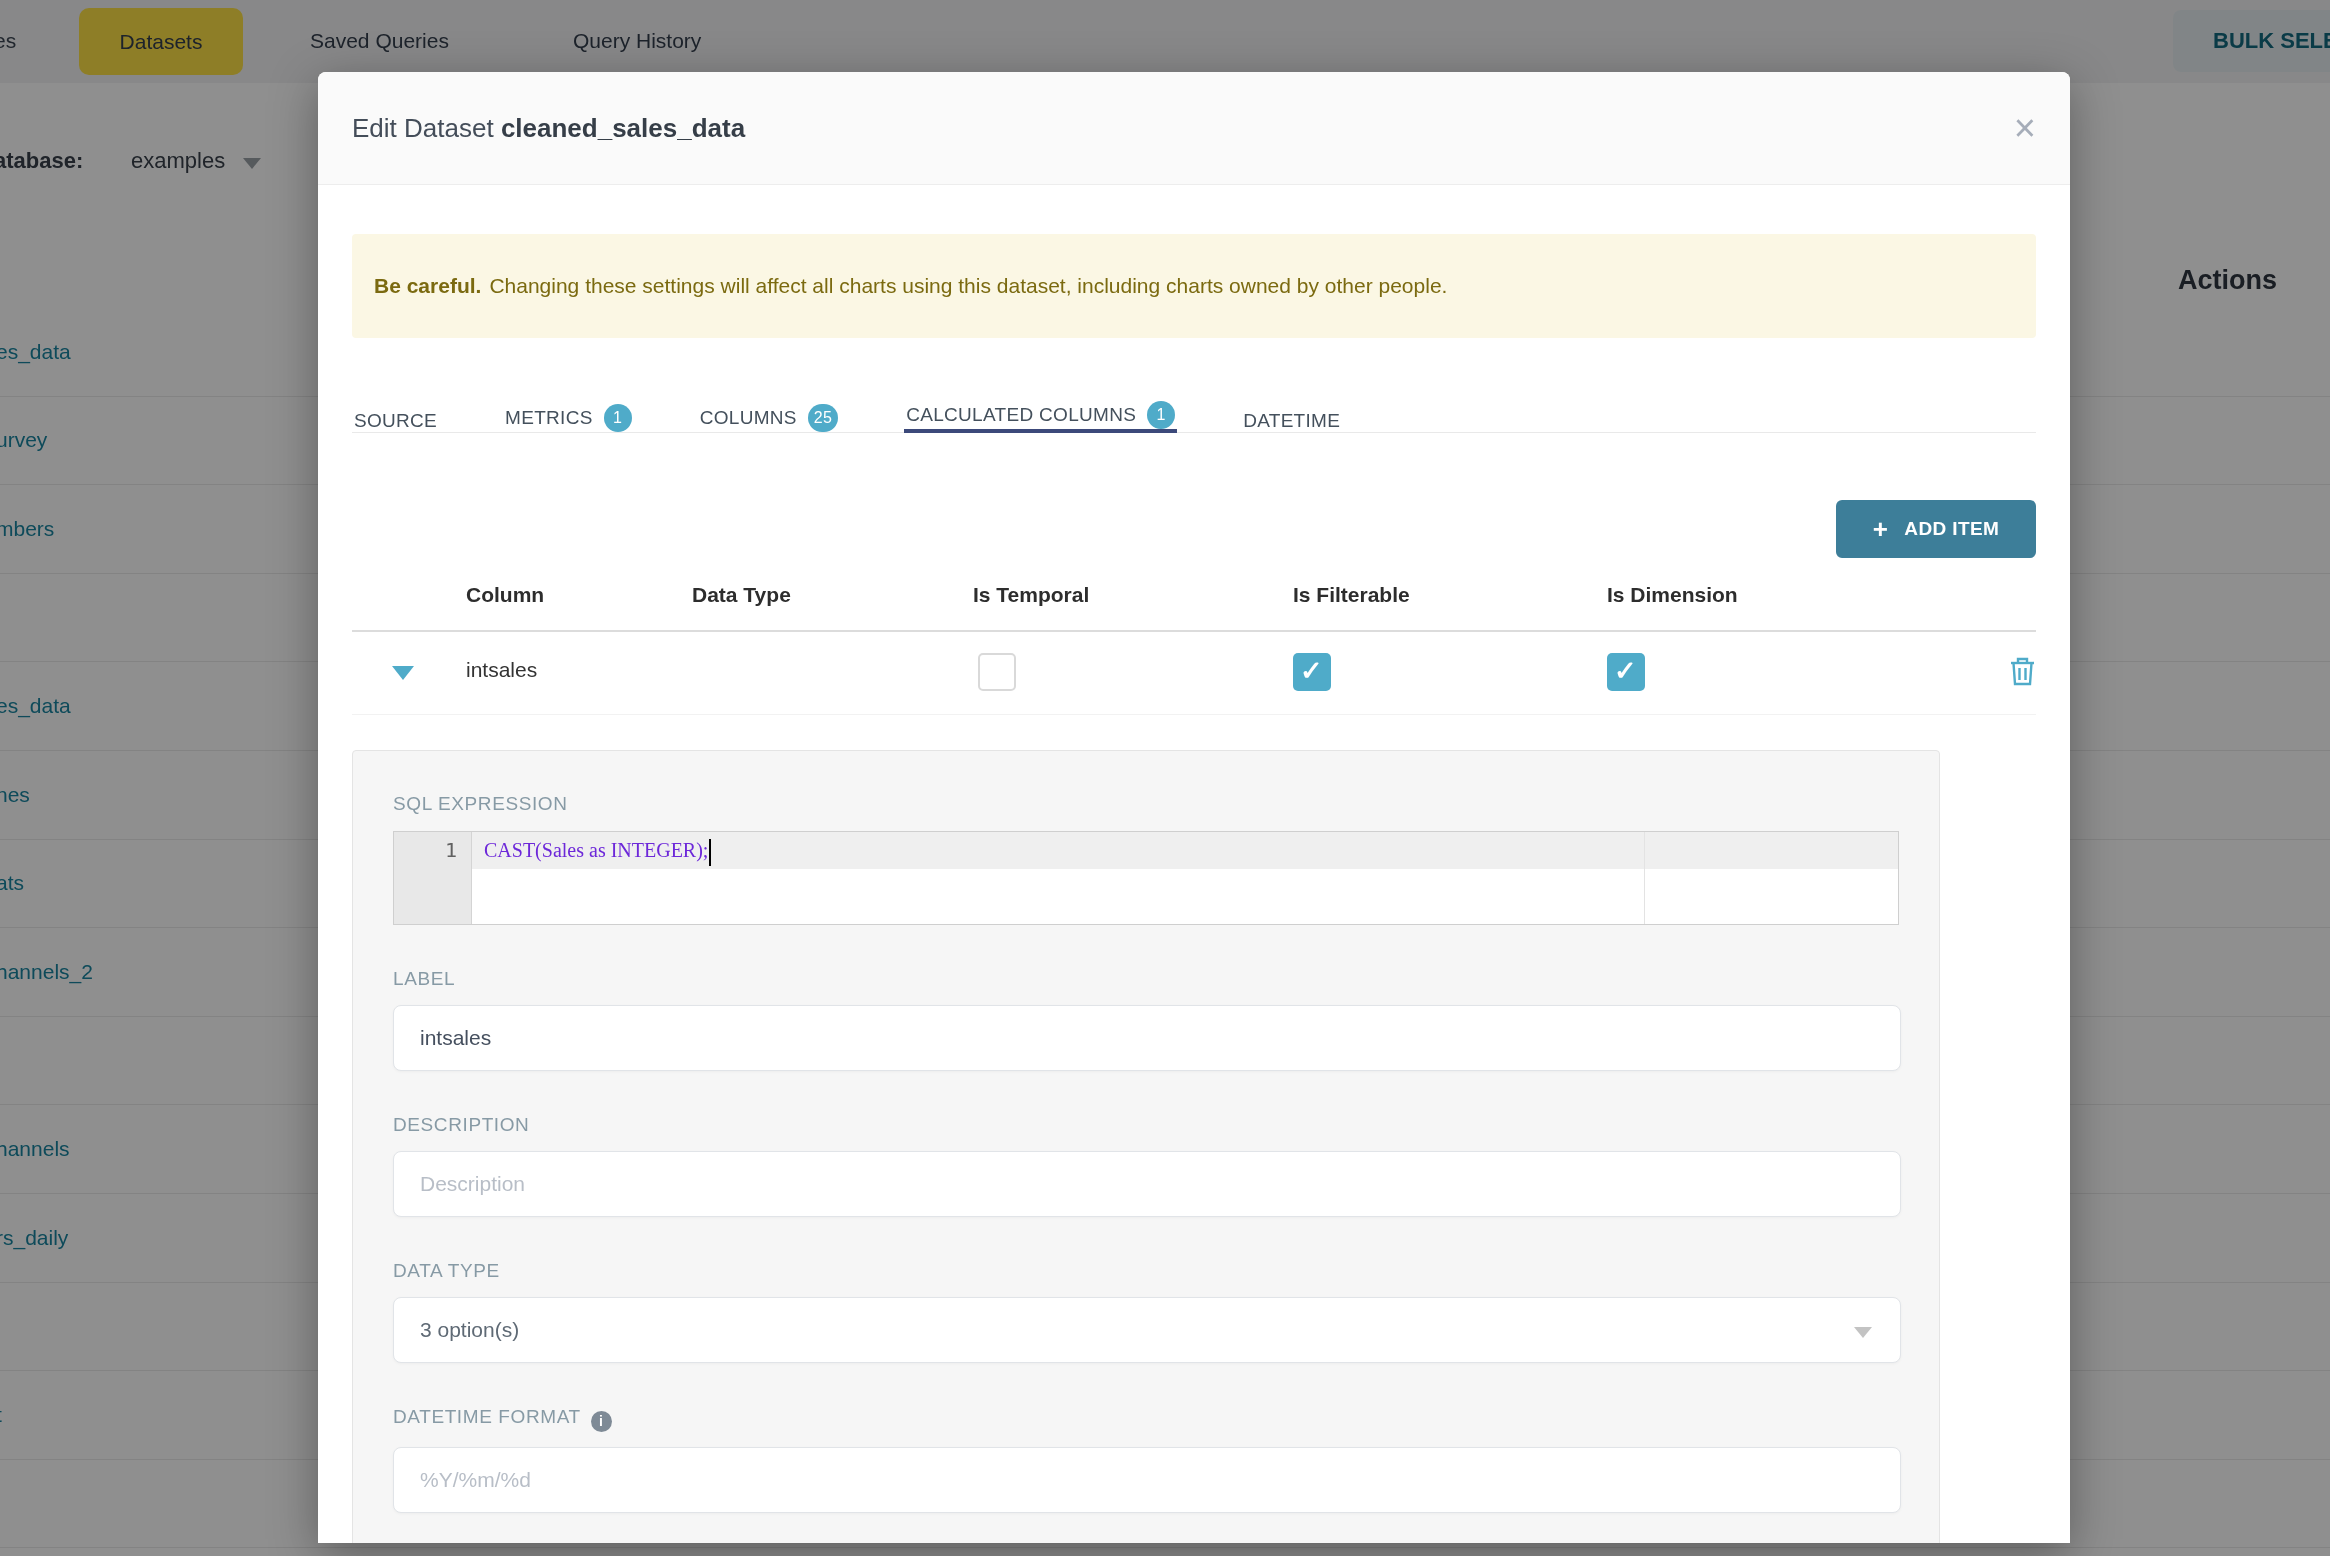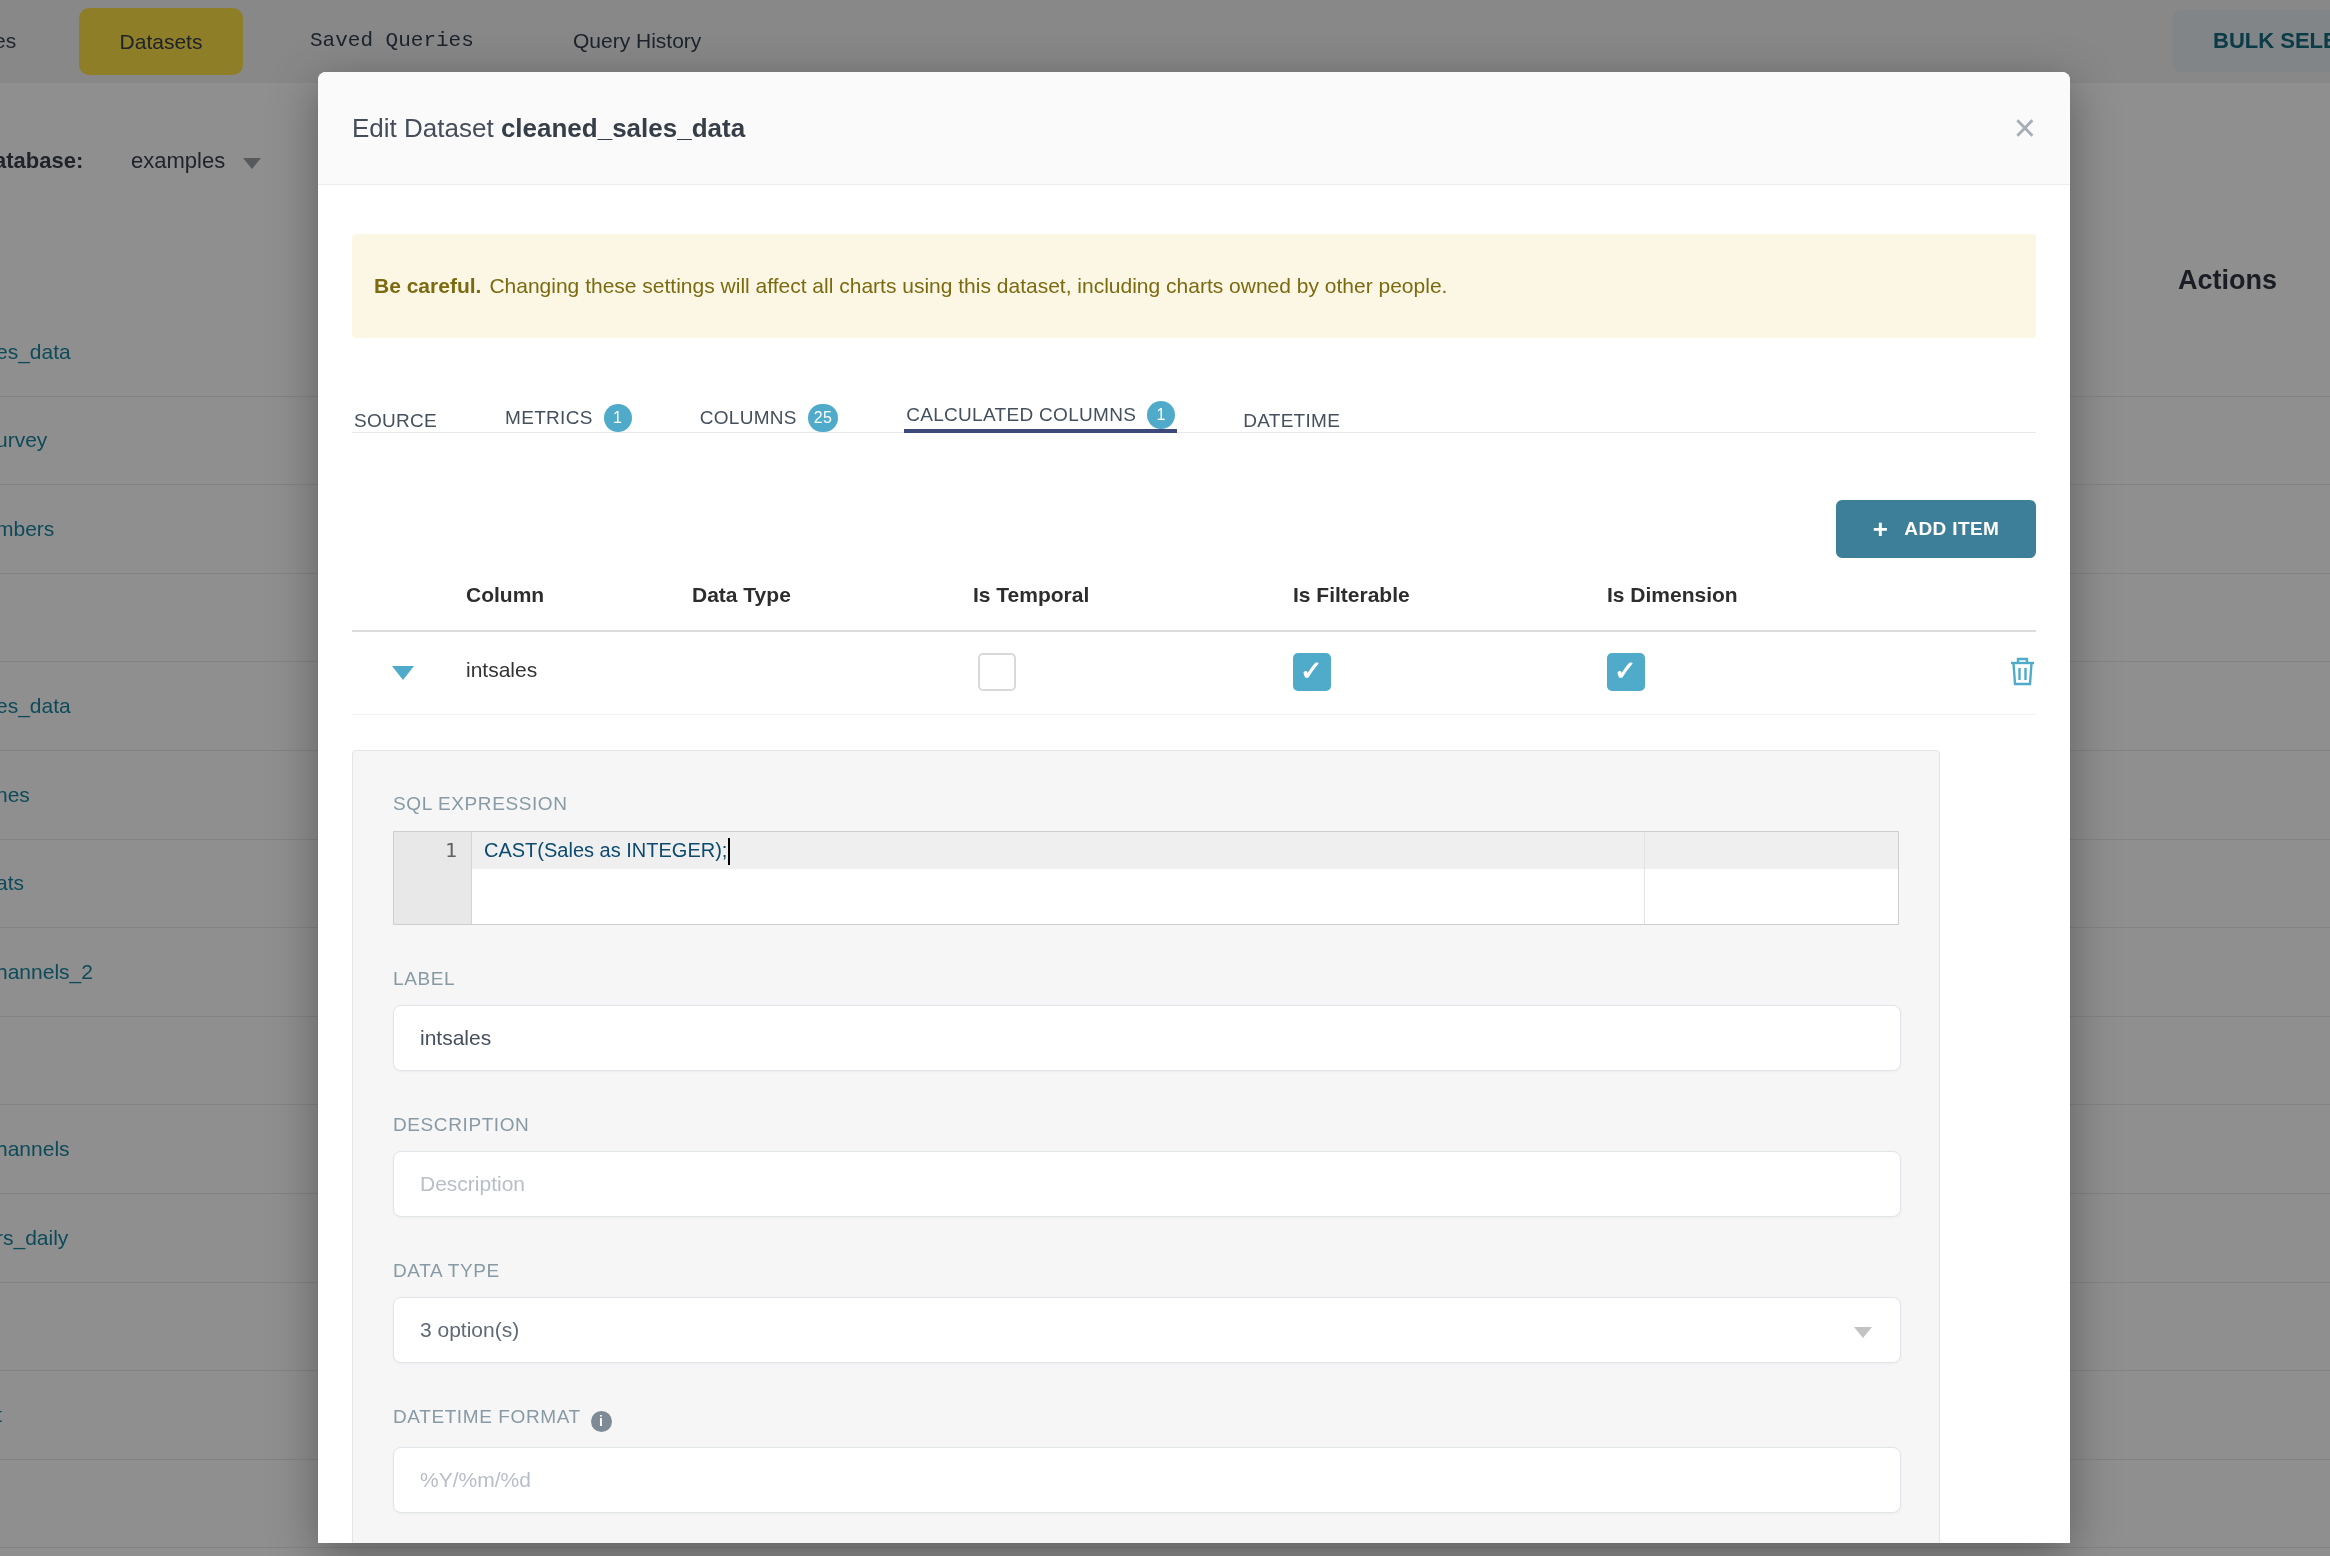--- a/index.html
+++ b/index.html
@@ -10,21 +10,21 @@
   }
 
   
   .backdrop { position:absolute; inset:0; background:#fff; }
   .nav { position:absolute; top:0; left:0; right:0; height:83px; background:#f2f3f4; }
   .nav-frag { position:absolute; left:-6px; top:29px; font-size:21px; color:#3b4552; }
   .nav-pill { position:absolute; left:79px; top:8px; width:164px; height:67px;
     background:#fde047; border-radius:10px; display:flex; align-items:center; justify-content:center;
     font-size:21px; color:#353f4e; }
   .nav-item { position:absolute; top:29px; font-size:21px; color:#353f4e; }
-  .nav-item.saved { left:310px;font-family:Liberation Mono, monospace; } .nav-item.history { left:573px; }
+  .nav-item.saved { left:310px; } .nav-item.history { left:573px; }
   .bulk-btn { position:absolute; left:2173px; top:10px; width:175px; height:62px;
     background:#e7eef1; border-radius:8px; font-size:22px; font-weight:bold; color:#13697f;
     display:flex; align-items:center; padding-left:40px; }
   .db-row { position:absolute; top:130px; left:0; height:66px; display:flex; align-items:center; }
   .db-label { position:absolute; left:-6px; top:18px; font-weight:bold; font-size:22px; color:#39414b; }
   .db-value { position:absolute; left:123px; top:18px; font-size:22px; color:#39414b;margin-left:8px; }
   .db-caret { position:absolute; left:243px; top:28px; width:0; height:0;
     border-left:9px solid transparent; border-right:9px solid transparent; border-top:11px solid #9aa0a6; }
   .actions-header { position:absolute; left:2178px; top:265px; font-size:27px; font-weight:600; color:#2f3640; }
   .bg-rows { position:absolute; top:308px; left:0; right:0; }
@@ -84,21 +84,21 @@
   .field { margin-top:43px; }
   .field:first-child { margin-top:0; }
 
   .editor { margin-top:16px; height:94px; border:1px solid #cfcfcf; background:#fff; display:flex; }
   .gutter { width:78px; background:#e8e8e8; border-right:1px solid #d4d4d4; text-align:right;
     padding-right:14px; font-family:"DejaVu Sans Mono", monospace; font-size:20px; color:#616161; line-height:37px; }
   .code-area { position:relative; flex:1; overflow:hidden; }
   .active-line { position:absolute; top:0; left:0; right:0; height:37px; background:#efefef; }
   .print-margin { position:absolute; top:0; bottom:0; left:1172px; width:1px; background:#e3e3e3; }
   .code-line { position:relative; line-height:37px; padding-left:12px;
-    font-family:Liberation Sans, sans-serif; font-size:20px; color:#0c4a6e; white-space:pre; }
+    font-family:Liberation Serif, serif; font-size:20px; color:#6d28d9; white-space:pre; }
   .cursor { display:inline-block; width:2px; height:27px; background:#000; vertical-align:middle; margin-left:1px; }
 
   .text-input { margin-top:15px; width:1508px; height:66px; background:#fff;
     border:1px solid #e1e4e8; border-radius:8px; box-shadow:0 1px 3px rgba(0,0,0,0.04);
     font-size:21px; color:#454f5e; padding:0 26px; font-family:"Liberation Sans", sans-serif; }
   .text-input::placeholder { color:#b8bec7; }
   .select-box { margin-top:15px; width:1508px; height:66px; background:#fff;
     border:1px solid #e1e4e8; border-radius:8px; box-shadow:0 1px 3px rgba(0,0,0,0.04);
     display:flex; align-items:center; padding:0 26px; font-size:21px; color:#5f6a75; position:relative; }
   .select-caret { position:absolute; right:28px; top:29px; width:0; height:0;

